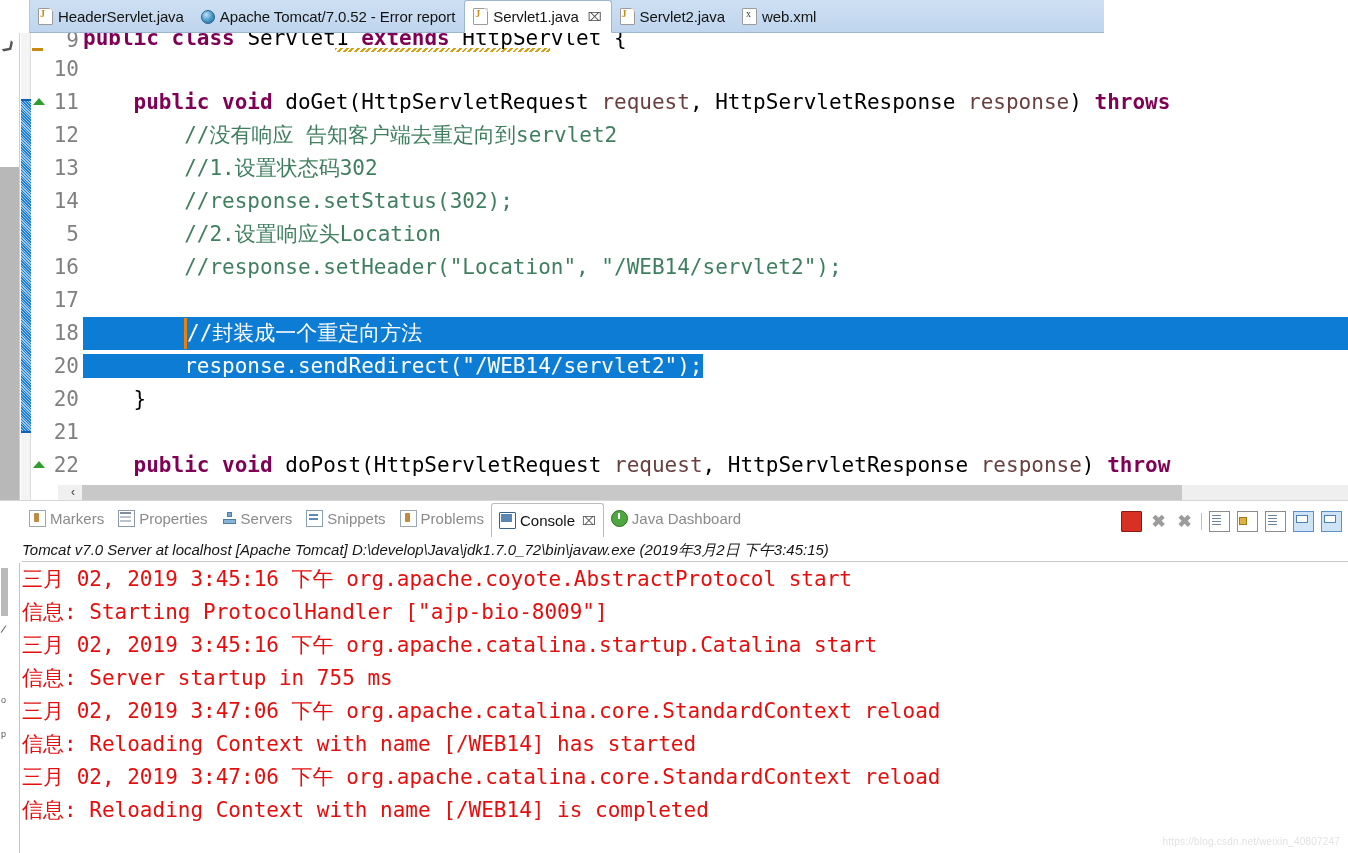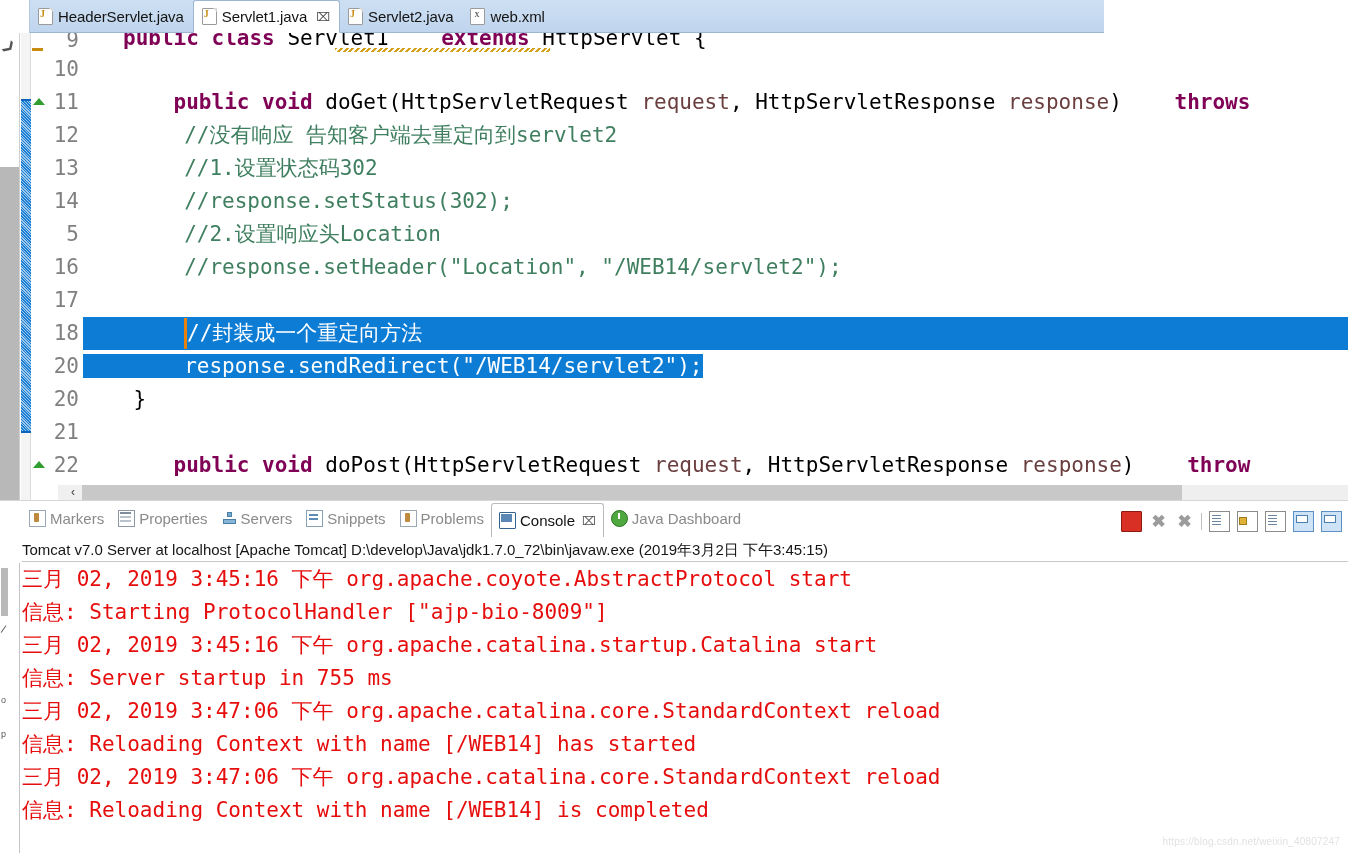--- a/index.html
+++ b/index.html
@@ -224,21 +224,21 @@
     width: 1265px; height: 33px;
     background: #0c7cd5;
   }
   .sel-text { background: #0c7cd5; color: #ffffff; }
   .caret-mark {
     position: absolute;
     left: 101px; top: 1px;
     width: 3px; height: 31px;
     background: #e8820c;
   }
-  .kw { color: #7f0055; font-weight: bold; margin-left: 40px; }
+  .kw { color: #7f0055; font-weight: bold; }
   .cmt { color: #3f7f5f; text-align: right; }
   .plain { color: #000000; }
   .param { color: #6a3e3e; }
   .sel-inner { position: relative; z-index: 2; color: #ffffff; }
 
   
   .squiggle {
     position: absolute;
     left: 0; bottom: 1px;
     height: 4px;
@@ -408,20 +408,21 @@
   .console-status {
     position: absolute;
     left: 22px; top: 538px;
     width: 1326px; height: 24px;
     font-size: 15px;
     color: #161616;
     line-height: 24px;
     white-space: nowrap;
     border-bottom: 1px solid #c8c8c8;
     box-sizing: border-box;
+    font-style: italic;
   }
   .console-body {
     position: absolute;
     left: 0; top: 563px;
     width: 1348px; height: 290px;
     background: #ffffff;
     overflow: hidden;
   }
   .console-gutter {
     position: absolute;
@@ -473,20 +474,24 @@
 <body>
 
 <div id="app">
 
   <div class="tabbar">
     <div class="tabbar-left-gutter"></div>
     <div class="tabs" id="editor-tabs">
         <div class="tab inactive">
           <span class="ico ico-java"></span>
           <span class="lbl">HeaderServlet.java</span>
+        </div>
+        <div class="tab inactive">
+          <span class="ico ico-globe"></span>
+          <span class="lbl">Apache Tomcat/7.0.52 - Error report</span>
         </div>
         <div class="tab active">
           <span class="ico ico-java"></span>
           <span class="lbl">Servlet1.java</span>
           <span class="closeglyph">⌧</span>
         </div>
         <div class="tab inactive">
           <span class="ico ico-java"></span>
           <span class="lbl">Servlet2.java</span>
         </div>

